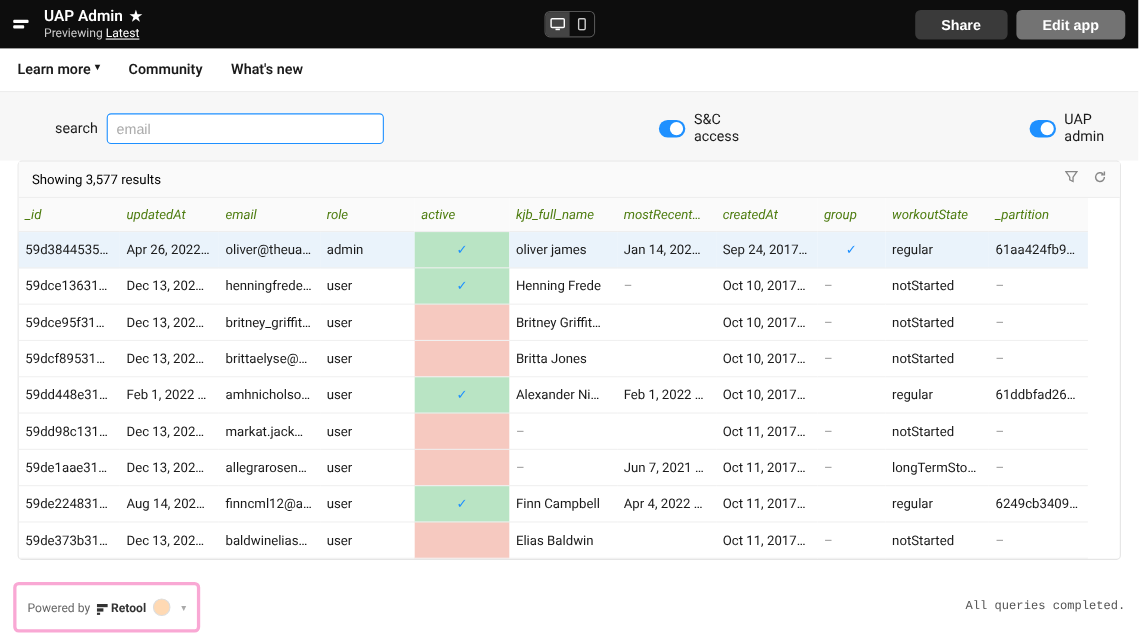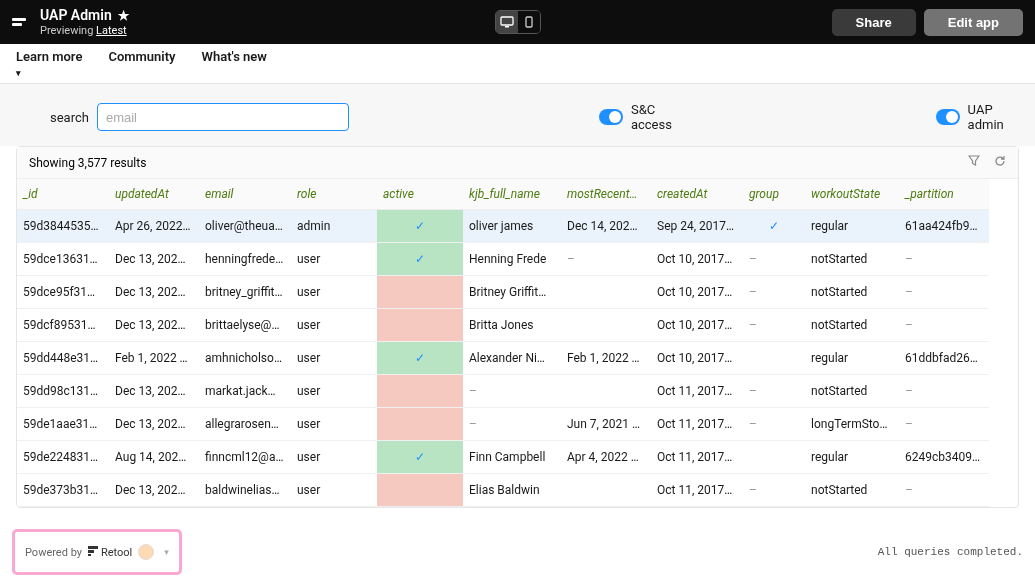--- a/index.html
+++ b/index.html
@@ -21,21 +21,21 @@
 .device-btn { width: 22px; height: 22px; display: flex; align-items: center; justify-content: center; background: #0d0d0d; color: #ccc; }
 .device-btn.active { background: #444; color: #fff; }
 .topbar-right { display: flex; gap: 8px; }
 .btn { border: none; border-radius: 5px; padding: 6px 24px; font-size: 13px; font-weight: 600; cursor: pointer; }
 .btn-share { background: #3a3a3a; color: #fff; }
 .btn-edit { background: #737373; color: #fff; }
 
 
 .navbar { height: 40px; display: flex; align-items: center; padding: 0 16px; border-bottom: 1px solid #e5e5e5; justify-content: space-between; }
 .nav-left { display: flex; gap: 26px; font-size: 13px; font-weight: 600; }
-.nav-item { display: flex; gap: 4px; cursor: pointer; flex-direction: column; }
+.nav-item { display: flex; gap: 4px; cursor: pointer; }
 .chev { font-size: 9px; }
 .welcome { font-size: 16px; font-weight: 700; text-align: right; line-height: 1.2; }
 
 
 .filters { background: #f7f7f7; padding: 18px 16px 14px; display: flex; align-items: center; gap: 55px; }
 .search-group { display: flex; align-items: center; gap: 8px; margin-left: 34px; }
 .search-label { font-size: 13px; }
 .search-input { width: 252px; height: 28px; border: 1px solid #1e90ff; border-radius: 4px; padding: 0 8px; font-size: 13px; outline: none; }
 .search-input::placeholder { color: #aaa; }
 .toggle-group { display: flex; align-items: center; gap: 8px; }
@@ -57,21 +57,21 @@
 .grid-row.selected > div { background: #eaf3fb; }
 .cell-active { text-align: center; }
 .cell-active.yes { background: #b9e4c4 !important; color: #1e90ff; }
 .cell-active.no { background: #f6c9c0 !important; }
 .cell-check { text-align: center; color: #1e90ff; }
 .dash { color: #999; }
 
 
 .footer { position: absolute; bottom: 0; left: 0; right: 0; display: flex; justify-content: space-between; align-items: center; padding: 8px 12px; font-size: 11px; }
 .powered { border: 3px solid #f9a8d4; border-radius: 5px; padding: 12px 10px; display: flex; align-items: center; gap: 6px; color: #666; background:#fff; }
-.powered .retool { font-weight: 400; color: #333; display:flex; align-items:flex-start; gap:3px;}
+.powered .retool { font-weight: 700; color: #333; display:flex; align-items:flex-end; gap:3px;}
 .powered .avatar { width: 16px; height: 16px; border-radius: 50%; background: #ffd9b3; display: inline-block; border:1px solid #ddd;}
 .powered .chev2 { color: #aaa; font-size: 9px; margin-left:4px;}
 .queries { font-family: "Courier New", monospace; font-size: 11px; color: #555; }
 </style>
 </head>
 <body>
 
 <div class="topbar">
   <div class="topbar-left">
     <div class="app-icon">
@@ -147,21 +147,21 @@
       </span>
       <span class="tool-icon">
         <svg width="12" height="12" viewBox="0 0 12 12">
             <path d="M10 6a4 4 0 1 1-1.2-2.8M10 1v3H7" fill="none" stroke="currentColor" stroke-width="1.3"></path>
           </svg>
       </span>
     </div>
   </div>
   <div class="grid" id="grid">
     <div class="grid-head" id="grid-head"><div>_id</div><div>updatedAt</div><div>email</div><div>role</div><div>active</div><div>kjb_full_name</div><div>mostRecentW…</div><div>createdAt</div><div>group</div><div>workoutState</div><div>_partition</div></div>
-  <div class="grid-row selected"><div>59d3844535…</div><div>Apr 26, 2022…</div><div>oliver@theua…</div><div>admin</div><div class="cell-active yes">✓</div><div>oliver james</div><div>Dec 14, 202…</div><div>Sep 24, 2017…</div><div class="cell-check">✓</div><div>regular</div><div>61aa424fb9…</div></div>
+  <div class="grid-row selected"><div>59d3844535…</div><div>Apr 26, 2022…</div><div>oliver@theua…</div><div>admin</div><div class="cell-active yes">✓</div><div>oliver james</div><div>Jan 14, 202…</div><div>Sep 24, 2017…</div><div class="cell-check">✓</div><div>regular</div><div>61aa424fb9…</div></div>
       <div class="grid-row"><div>59dce13631…</div><div>Dec 13, 202…</div><div>henningfrede…</div><div>user</div><div class="cell-active yes">✓</div><div>Henning Frede</div><div><span class="dash">–</span></div><div>Oct 10, 2017…</div><div><span class="dash">–</span></div><div>notStarted</div><div><span class="dash">–</span></div></div>
       <div class="grid-row"><div>59dce95f31…</div><div>Dec 13, 202…</div><div>britney_griffit…</div><div>user</div><div class="cell-active no"></div><div>Britney Griffit…</div><div></div><div>Oct 10, 2017…</div><div><span class="dash">–</span></div><div>notStarted</div><div><span class="dash">–</span></div></div>
       <div class="grid-row"><div>59dcf89531…</div><div>Dec 13, 202…</div><div>brittaelyse@g…</div><div>user</div><div class="cell-active no"></div><div>Britta Jones</div><div></div><div>Oct 10, 2017…</div><div><span class="dash">–</span></div><div>notStarted</div><div><span class="dash">–</span></div></div>
       <div class="grid-row"><div>59dd448e31…</div><div>Feb 1, 2022 …</div><div>amhnicholson…</div><div>user</div><div class="cell-active yes">✓</div><div>Alexander Ni…</div><div>Feb 1, 2022 …</div><div>Oct 10, 2017…</div><div></div><div>regular</div><div>61ddbfad26…</div></div>
       <div class="grid-row"><div>59dd98c131…</div><div>Dec 13, 202…</div><div>markat.jack@…</div><div>user</div><div class="cell-active no"></div><div><span class="dash">–</span></div><div></div><div>Oct 11, 2017…</div><div><span class="dash">–</span></div><div>notStarted</div><div><span class="dash">–</span></div></div>
       <div class="grid-row"><div>59de1aae31…</div><div>Dec 13, 202…</div><div>allegrarosenb…</div><div>user</div><div class="cell-active no"></div><div><span class="dash">–</span></div><div>Jun 7, 2021 …</div><div>Oct 11, 2017…</div><div><span class="dash">–</span></div><div>longTermSto…</div><div><span class="dash">–</span></div></div>
       <div class="grid-row"><div>59de224831…</div><div>Aug 14, 202…</div><div>finncml12@a…</div><div>user</div><div class="cell-active yes">✓</div><div>Finn Campbell</div><div>Apr 4, 2022 …</div><div>Oct 11, 2017…</div><div></div><div>regular</div><div>6249cb3409…</div></div>
       <div class="grid-row"><div>59de373b31…</div><div>Dec 13, 202…</div><div>baldwinelias7…</div><div>user</div><div class="cell-active no"></div><div>Elias Baldwin</div><div></div><div>Oct 11, 2017…</div><div><span class="dash">–</span></div><div>notStarted</div><div><span class="dash">–</span></div></div>
     </div>
 </div>

